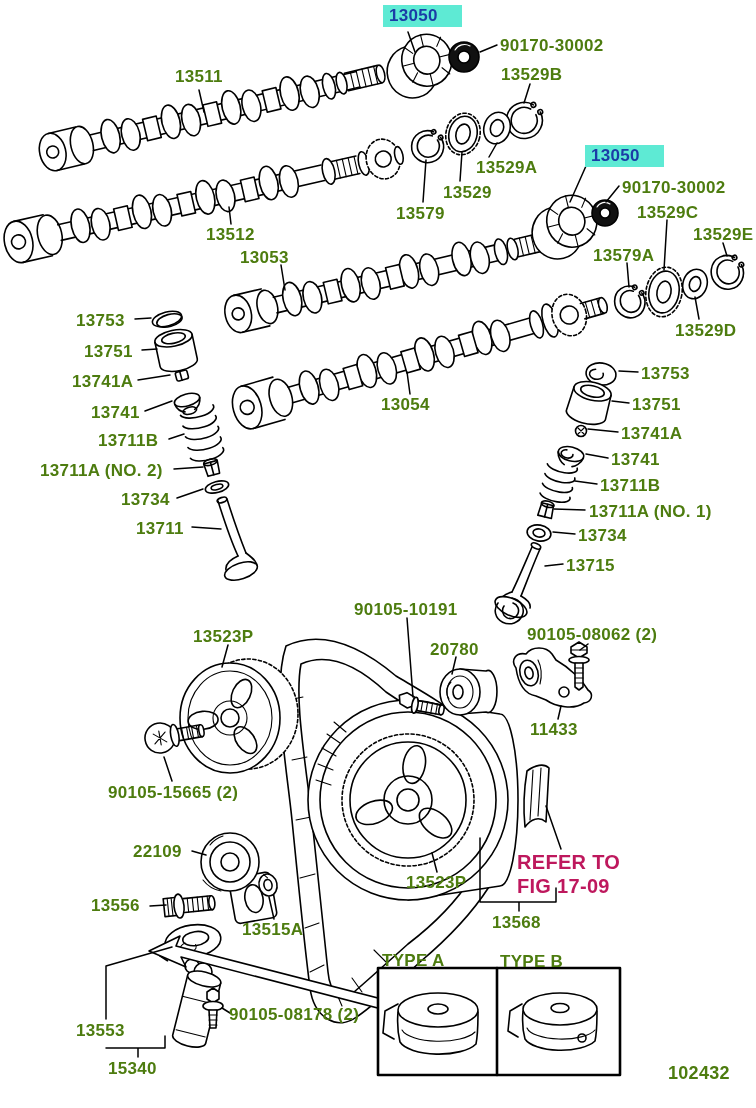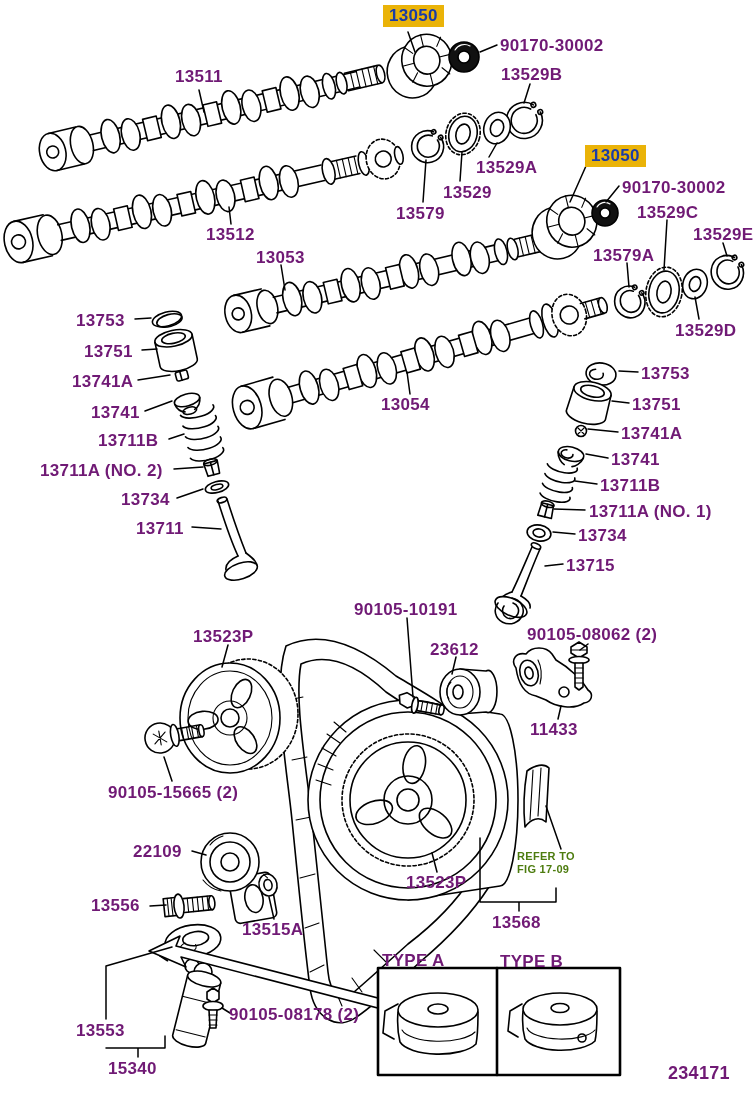--- a/index.html
+++ b/index.html
@@ -1,23 +1,23 @@
 <!DOCTYPE html>
 <html><head>
 <meta charset="utf-8">
 <style>
   html,body{margin:0;padding:0;background:#fff;}
   .stage{position:relative;width:756px;height:1108px;background:#fff;overflow:hidden;
          font-family:"Liberation Sans",sans-serif;}
   .stage svg{position:absolute;left:0;top:0;}
   .lbl{position:absolute;font-weight:bold;font-size:17px;line-height:1;
-       letter-spacing:.3px;white-space:nowrap;color:#701a75;}
-  .hl{background:#eab308;color:#1B3CA6;padding:2px 6px 3px 6px;}
-  .note{position:absolute;font-weight:bold;font-size:11px;line-height:1.2;
-        letter-spacing:.3px;white-space:nowrap;color:#4d7c0f;}
+       letter-spacing:.3px;white-space:nowrap;color:#4d7c0f;}
+  .hl{background:#5eead4;color:#1B3CA6;padding:2px 24px 3px 6px;}
+  .note{position:absolute;font-weight:bold;font-size:20px;line-height:1.2;
+        letter-spacing:.3px;white-space:nowrap;color:#be185d;}
   .figno{font-size:18px;}
 </style>
 </head>
 <body>
 
 <div class="stage">
 
 <svg width="756" height="1108" viewBox="0 0 756 1108">
 <style>
   .w{fill:#fff}.dash{stroke-dasharray:3.2 2.4}.thin{stroke-width:1.1}
@@ -446,21 +446,21 @@
     <path d="M135,319 151,318 M142,350 157,349 M138,380 170,375 M145,411 172,401 M169,439 184,434 M174,469 203,467 M177,498 203,489 M192,527 221,529"></path>
     <path d="M638,372 619,371 M629,403 612,401 M618,432 588,429 M608,458 586,454 M597,484 575,481 M585,510 554,509 M575,534 553,532 M563,564 545,566"></path>
     <path d="M407,618 413,697 M228,645 222,667 M456,657 452,674 M588,644 580,650 M558,719 561,706 M172,781 164,757 M192,851 206,855 M150,906 166,905 M274,919 269,897 M437,872 432,853 M230,1013 222,1008"></path>
     <path d="M480,838 480,902 556,902 556,888 M519,902 519,911 M546,806 561,849 M172,947 106,966 106,1019 M165,1036 165,1048 M106,1048 165,1048 M138,1048 138,1057"></path>
   </g>
 </g>
 </svg>
 
 <div class="lbl" style="left:175px;top:68px">13511</div>
 <div class="lbl" style="left:206px;top:226px">13512</div>
-<div class="lbl" style="left:256px;top:249px">13053</div>
+<div class="lbl" style="left:240px;top:249px">13053</div>
 <div class="lbl" style="left:381px;top:396px">13054</div>
 <div class="lbl hl" style="left:383px;top:5px">13050</div>
 <div class="lbl" style="left:500px;top:37px">90170-30002</div>
 <div class="lbl" style="left:501px;top:66px">13529B</div>
 <div class="lbl" style="left:476px;top:159px">13529A</div>
 <div class="lbl" style="left:443px;top:184px">13529</div>
 <div class="lbl" style="left:396px;top:205px">13579</div>
 <div class="lbl hl" style="left:585px;top:145px">13050</div>
 <div class="lbl" style="left:622px;top:179px">90170-30002</div>
 <div class="lbl" style="left:637px;top:204px">13529C</div>
@@ -481,36 +481,36 @@
 <div class="lbl" style="left:632px;top:396px">13751</div>
 <div class="lbl" style="left:621px;top:425px">13741A</div>
 <div class="lbl" style="left:611px;top:451px">13741</div>
 <div class="lbl" style="left:600px;top:477px">13711B</div>
 <div class="lbl" style="left:589px;top:503px">13711A (NO. 1)</div>
 <div class="lbl" style="left:578px;top:527px">13734</div>
 <div class="lbl" style="left:566px;top:557px">13715</div>
 
 <div class="lbl" style="left:354px;top:601px">90105-10191</div>
 <div class="lbl" style="left:193px;top:628px">13523P</div>
-<div class="lbl" style="left:430px;top:641px">23612</div>
+<div class="lbl" style="left:430px;top:641px">20780</div>
 <div class="lbl" style="left:527px;top:626px">90105-08062 (2)</div>
 <div class="lbl" style="left:530px;top:721px">11433</div>
 <div class="lbl" style="left:108px;top:784px">90105-15665 (2)</div>
 <div class="lbl" style="left:133px;top:843px">22109</div>
 <div class="lbl" style="left:91px;top:897px">13556</div>
 <div class="lbl" style="left:242px;top:921px">13515A</div>
 <div class="lbl" style="left:406px;top:874px">13523P</div>
 <div class="lbl" style="left:492px;top:914px">13568</div>
 <div class="lbl" style="left:76px;top:1022px">13553</div>
 <div class="lbl" style="left:229px;top:1006px">90105-08178 (2)</div>
 <div class="lbl" style="left:108px;top:1060px">15340</div>
 
 <div class="note" style="left:517px;top:850px">
   <div>REFER TO</div>
   <div>FIG 17-09</div>
 </div>
 
 <div class="lbl" style="left:382px;top:952px">TYPE A</div>
 <div class="lbl" style="left:500px;top:953px">TYPE B</div>
 
-<div class="lbl figno" style="left:668px;top:1064px">234171</div>
+<div class="lbl figno" style="left:668px;top:1064px">102432</div>
 
 </div>
 
 </body></html>

